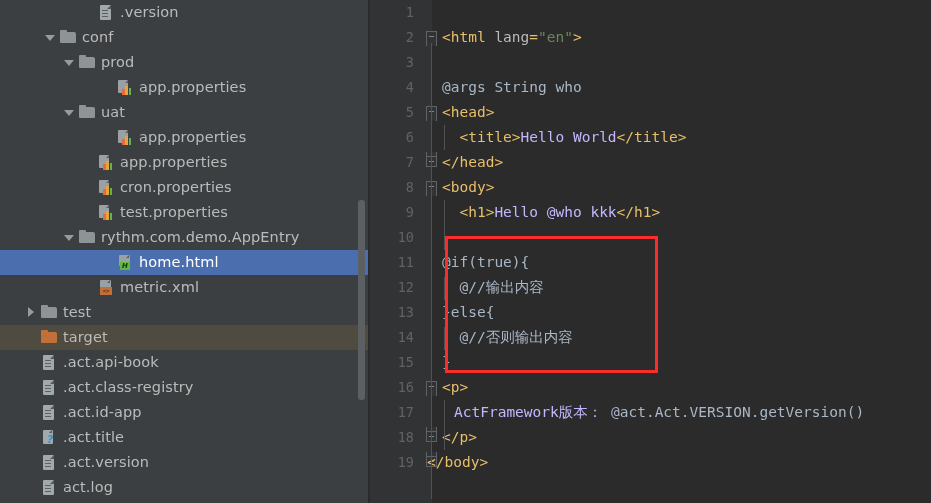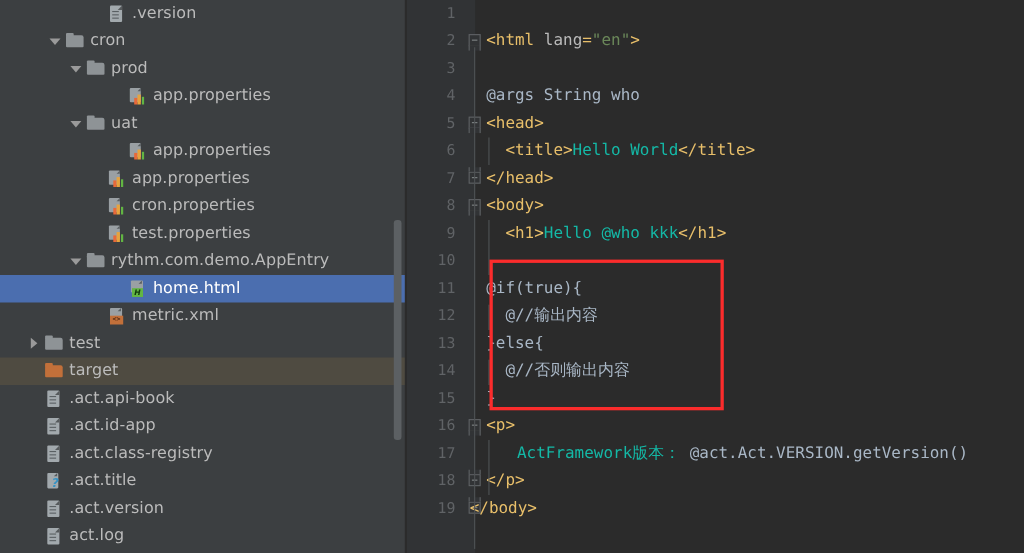--- a/index.html
+++ b/index.html
@@ -181,21 +181,21 @@
   }
   .iguide{
     position:absolute;width:1px;background:#4f5355;
   }
 
   
   .t-br{color:#e8bf6a;}
   .t-tagname{color:#e8bf6a;}
   .t-attr{color:#bababa;}
   .t-str{color:#6a8759;}
-  .t-txt{color:#14b8a6;}
+  .t-txt{color:#c4b5fd;}
   .t-doc{color:#e8bf6a;}
   .t-rythm{color:#a9b7c6;}
 
   #redbox{
     position:absolute;border:3px solid #fb2c2c;
     box-sizing:border-box;pointer-events:none;
   }
 </style>
 </head>
 <body>
@@ -213,21 +213,21 @@
             <i class="ln" style="top:6px"></i>
             <i class="ln" style="top:9px"></i>
             <i class="ln" style="top:12px"></i>
           </span>
           <span class="lbl">.version</span>
         </div>
         <div class="row">
           <span style="display:inline-block;width:44px;flex:0 0 44px"></span>
           <span class="arrow down"></span>
           <span class="ico folder"></span>
-          <span class="lbl">cron</span>
+          <span class="lbl">conf</span>
         </div>
         <div class="row">
           <span style="display:inline-block;width:63px;flex:0 0 63px"></span>
           <span class="arrow down"></span>
           <span class="ico folder"></span>
           <span class="lbl">prod</span>
         </div>
         <div class="row">
           <span style="display:inline-block;width:101px;flex:0 0 101px"></span>
           <span class="arrow"></span>
@@ -347,33 +347,33 @@
         <div class="row">
           <span style="display:inline-block;width:25px;flex:0 0 25px"></span>
           <span class="arrow"></span>
           <span class="ico file">
             <i class="pg"></i>
             <i class="fold"></i>
             <i class="ln" style="top:6px"></i>
             <i class="ln" style="top:9px"></i>
             <i class="ln" style="top:12px"></i>
           </span>
+          <span class="lbl">.act.class-registry</span>
+        </div>
+        <div class="row">
+          <span style="display:inline-block;width:25px;flex:0 0 25px"></span>
+          <span class="arrow"></span>
+          <span class="ico file">
+            <i class="pg"></i>
+            <i class="fold"></i>
+            <i class="ln" style="top:6px"></i>
+            <i class="ln" style="top:9px"></i>
+            <i class="ln" style="top:12px"></i>
+          </span>
           <span class="lbl">.act.id-app</span>
-        </div>
-        <div class="row">
-          <span style="display:inline-block;width:25px;flex:0 0 25px"></span>
-          <span class="arrow"></span>
-          <span class="ico file">
-            <i class="pg"></i>
-            <i class="fold"></i>
-            <i class="ln" style="top:6px"></i>
-            <i class="ln" style="top:9px"></i>
-            <i class="ln" style="top:12px"></i>
-          </span>
-          <span class="lbl">.act.class-registry</span>
         </div>
         <div class="row">
           <span style="display:inline-block;width:25px;flex:0 0 25px"></span>
           <span class="arrow"></span>
           <span class="ico unk">
             <i class="pg"></i>
             <i class="fold"></i>
             <i class="q">?</i>
           </span>
           <span class="lbl">.act.title</span>
@@ -419,21 +419,21 @@
         <div class="cline"><span class="lnum">7</span><span class="fm close"><i class="sq"></i><i class="tip"></i></span><span class="ctext" style="left:72px"><span class="t-br">&lt;/</span><span class="t-tagname">head</span><span class="t-br">&gt;</span></span></div>
         <div class="cline"><span class="lnum">8</span><span class="fm open"><i class="sq"></i><i class="tip"></i></span><span class="ctext" style="left:72px"><span class="t-br">&lt;</span><span class="t-tagname">body</span><span class="t-br">&gt;</span></span></div>
         <div class="cline"><span class="lnum">9</span><span class="ctext" style="left:89.44px"><span class="t-br">&lt;</span><span class="t-tagname">h1</span><span class="t-br">&gt;</span><span class="t-txt">Hello @who kkk</span><span class="t-br">&lt;/</span><span class="t-tagname">h1</span><span class="t-br">&gt;</span></span></div>
         <div class="cline"><span class="lnum">10</span><span class="ctext" style="left:72px"></span></div>
         <div class="cline"><span class="lnum">11</span><span class="ctext" style="left:72px"><span class="t-rythm">@if(true){</span></span></div>
         <div class="cline"><span class="lnum">12</span><span class="ctext" style="left:89.44px"><span class="t-rythm">@//输出内容</span></span></div>
         <div class="cline"><span class="lnum">13</span><span class="ctext" style="left:72px"><span class="t-rythm">}else{</span></span></div>
         <div class="cline"><span class="lnum">14</span><span class="ctext" style="left:89.44px"><span class="t-rythm">@//否则输出内容</span></span></div>
         <div class="cline"><span class="lnum">15</span><span class="ctext" style="left:72px"><span class="t-rythm">}</span></span></div>
         <div class="cline"><span class="lnum">16</span><span class="fm open"><i class="sq"></i><i class="tip"></i></span><span class="ctext" style="left:72px"><span class="t-br">&lt;</span><span class="t-tagname">p</span><span class="t-br">&gt;</span></span></div>
-        <div class="cline"><span class="lnum">17</span><span class="ctext" style="left:100px"><span class="t-txt">ActFramework版本：</span><span class="t-rythm"> @act.Act.VERSION.getVersion()</span></span></div>
+        <div class="cline"><span class="lnum">17</span><span class="ctext" style="left:84px"><span class="t-txt">ActFramework版本：</span><span class="t-rythm"> @act.Act.VERSION.getVersion()</span></span></div>
         <div class="cline"><span class="lnum">18</span><span class="fm close"><i class="sq"></i><i class="tip"></i></span><span class="ctext" style="left:72px"><span class="t-br">&lt;/</span><span class="t-tagname">p</span><span class="t-br">&gt;</span></span></div>
         <div class="cline"><span class="lnum">19</span><span class="fm close"><i class="sq"></i><i class="tip"></i></span><span class="ctext" style="left:57px"><span class="t-br">&lt;/</span><span class="t-tagname">body</span><span class="t-br">&gt;</span></span></div>
         <div class="vguide" style="left: 61px; top: 43px; height: 456px;"></div>
         <div class="iguide" style="left: 74px; top: 125px; height: 25px;"></div>
         <div class="iguide" style="left: 74px; top: 200px; height: 50px;"></div>
         <div class="iguide" style="left: 74px; top: 400px; height: 50px;"></div>
         <div class="iguide" style="left: 74px; top: 277px; height: 23px;"></div>
         <div class="iguide" style="left: 74px; top: 327px; height: 23px;"></div>
       </div>
     <div id="redbox" style="left: 75px; top: 236px; width: 213px; height: 137px; border-color: rgb(251, 44, 44);"></div>

